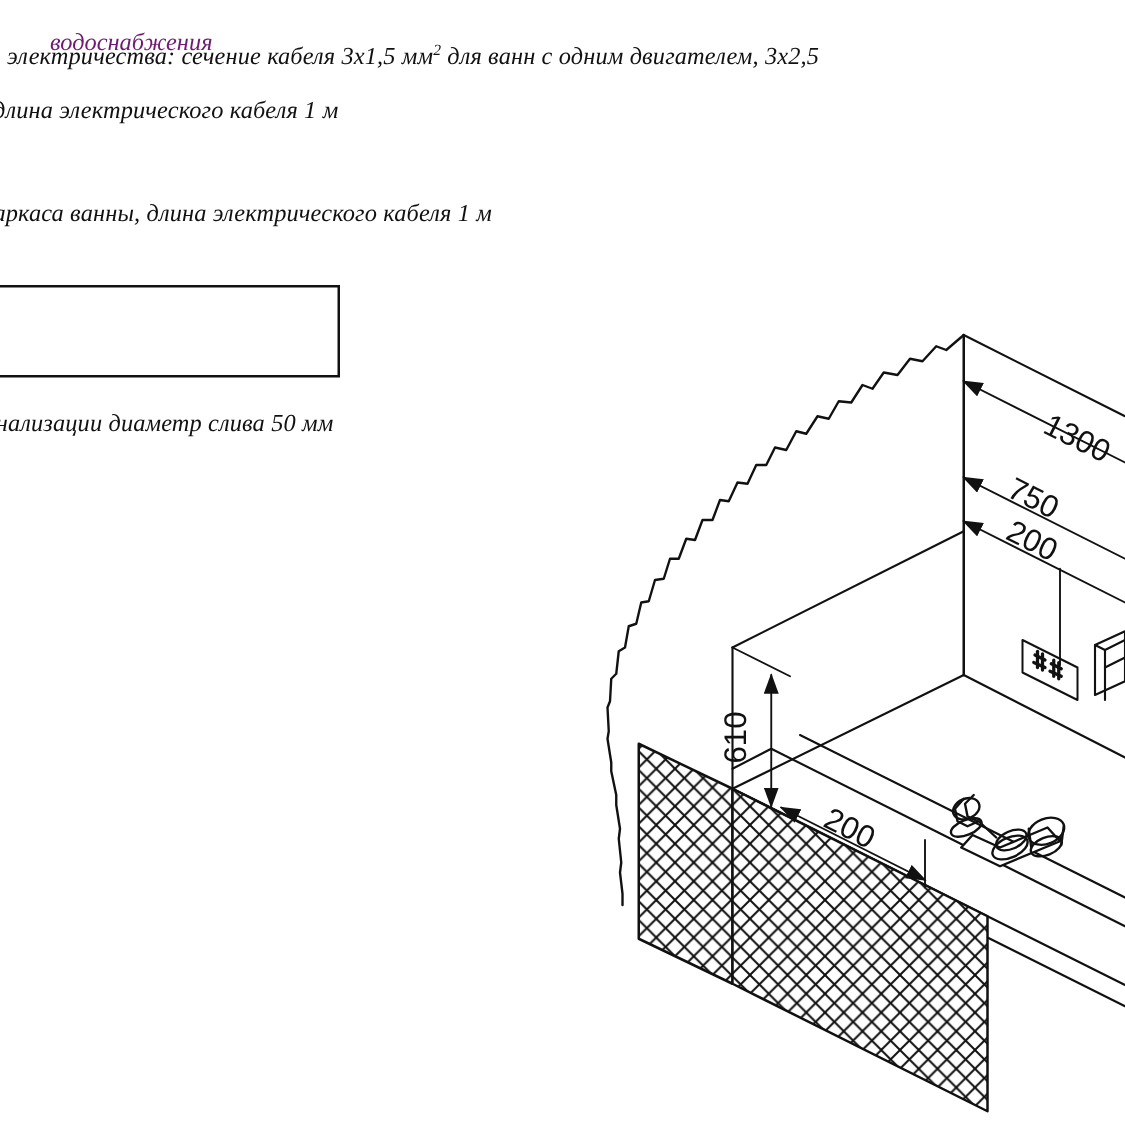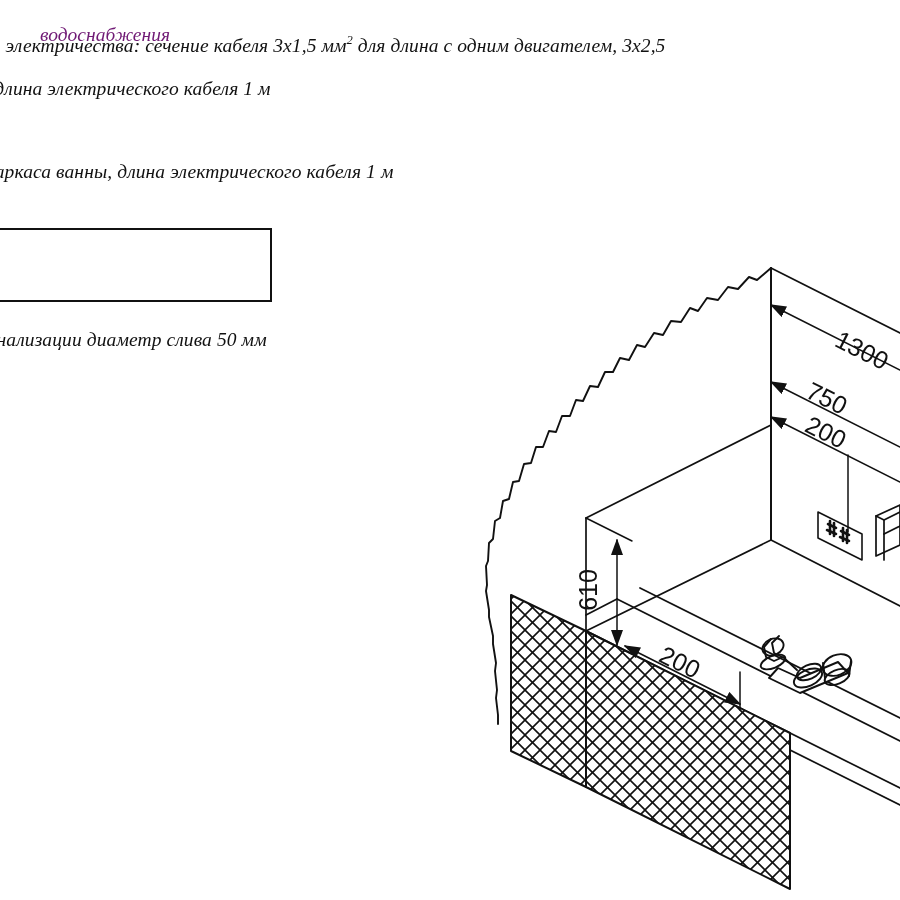--- a/index.html
+++ b/index.html
@@ -72,21 +72,21 @@
   #drawing text {
     font-family: "Liberation Sans", "DejaVu Sans", sans-serif;
     fill: #111;
   }
 </style>
 </head>
 <body>
 
 <div id="page">
 
-  <div class="note" id="note-line-1"><span>одки электричества: сечение кабеля 3х1,5 мм</span><span class="sup">2</span><span> для длина с одним двигателем, 3х2,5</span></div>
+  <div class="note" id="note-line-1"><span>одки электричества: сечение кабеля 3х1,5 мм</span><span class="sup">2</span><span> для ванн с одним двигателем, 3х2,5</span></div>
 
   <div class="note" id="note-line-2">ми, длина электрического кабеля 1 м</div>
 
   <div class="note" id="note-line-3">ия каркаса ванны, длина электрического кабеля 1 м</div>
 
   <div id="callout-box"></div>
   <div id="callout-text">водоснабжения</div>
 
   <div class="note" id="note-line-5">канализации диаметр слива 50 мм</div>
 

